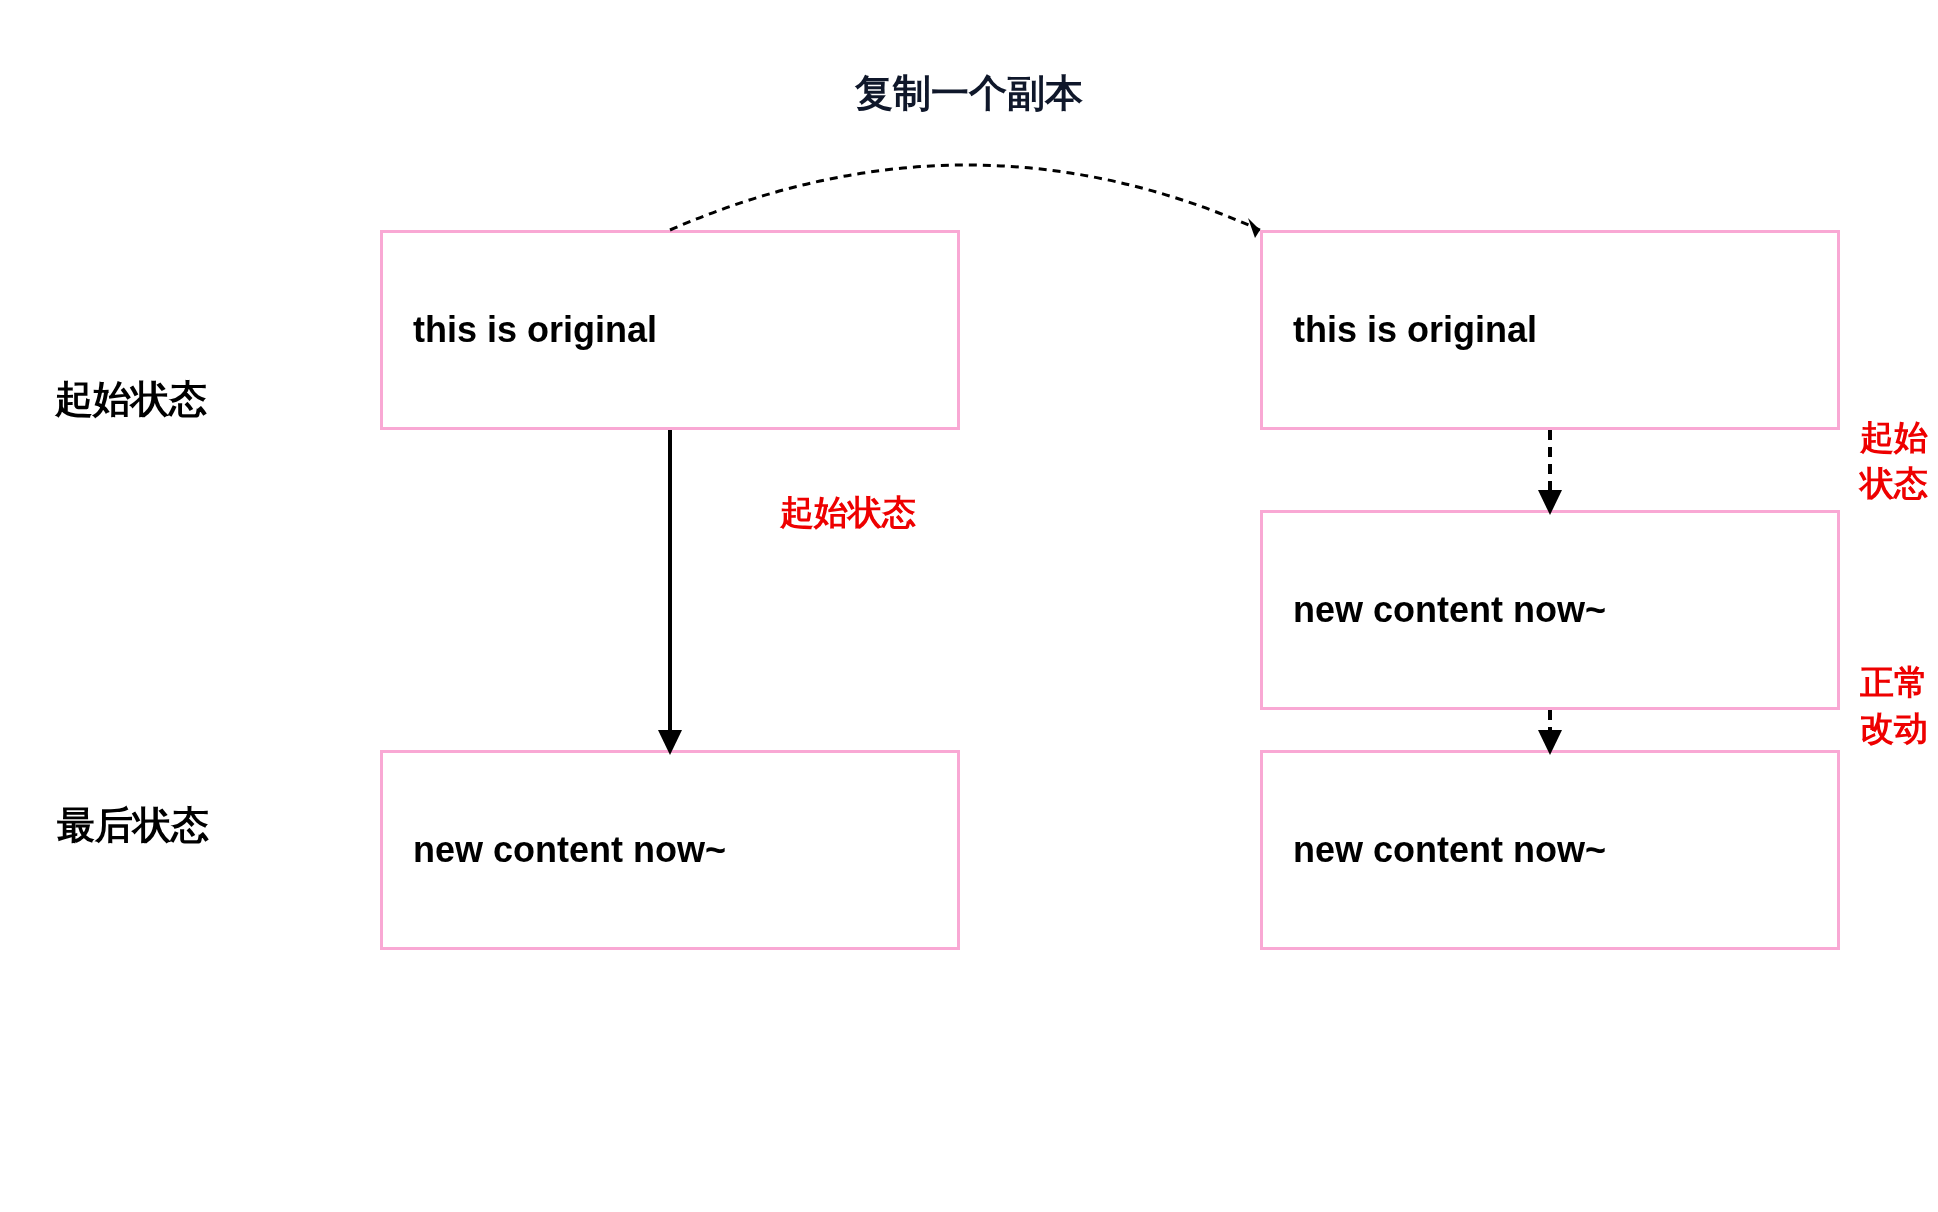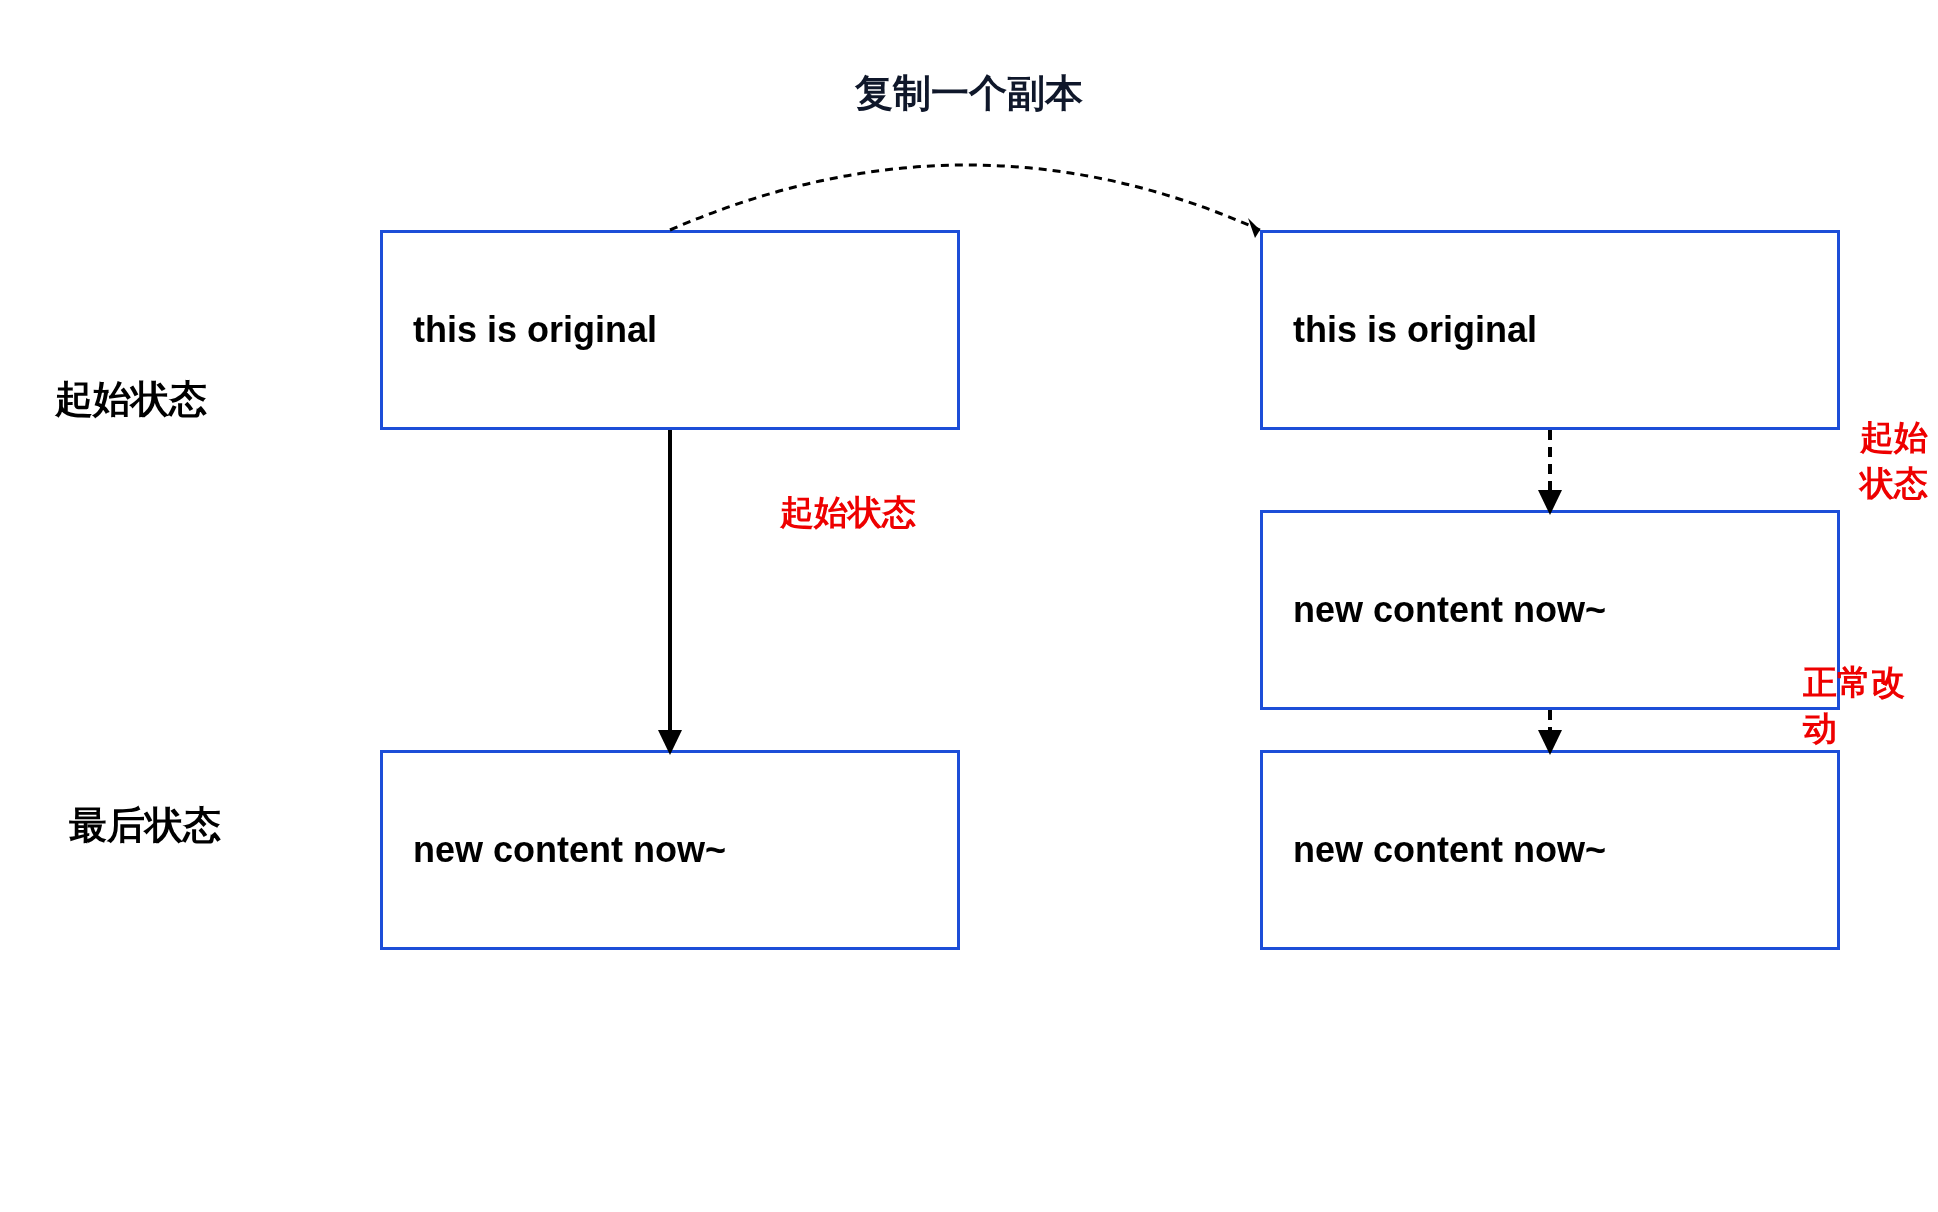--- a/index.html
+++ b/index.html
@@ -37,30 +37,30 @@
       left: 55px;
       font-size: 38px;
       font-weight: bold;
       color: #000;
       margin-top: 44px;
     }
 
     .row-label-end {
       position: absolute;
       top: 800px;
-      left: 69px;
+      left: 57px;
       font-size: 38px;
       font-weight: bold;
       color: #000;
     }
 
     
     .box {
       position: absolute;
-      border: 3px solid #1d4ed8;
+      border: 3px solid #f9a8d4;
       background: #fff;
       display: flex;
       align-items: center;
       padding: 20px 30px;
     }
 
     .box-text {
       font-size: 36px;
       font-weight: bold;
       color: #000;
@@ -115,21 +115,21 @@
       left: 780px;
       top: 490px;
     }
 
     .annotation-modify-copy {
       left: 1860px;
       top: 415px;
     }
 
     .annotation-normal {
-      left: 1803px;
+      left: 1860px;
       top: 660px;
     }
 
     
     .arrows-svg {
       position: absolute;
       top: 0;
       left: 0;
       width: 1938px;
       height: 1212px;

